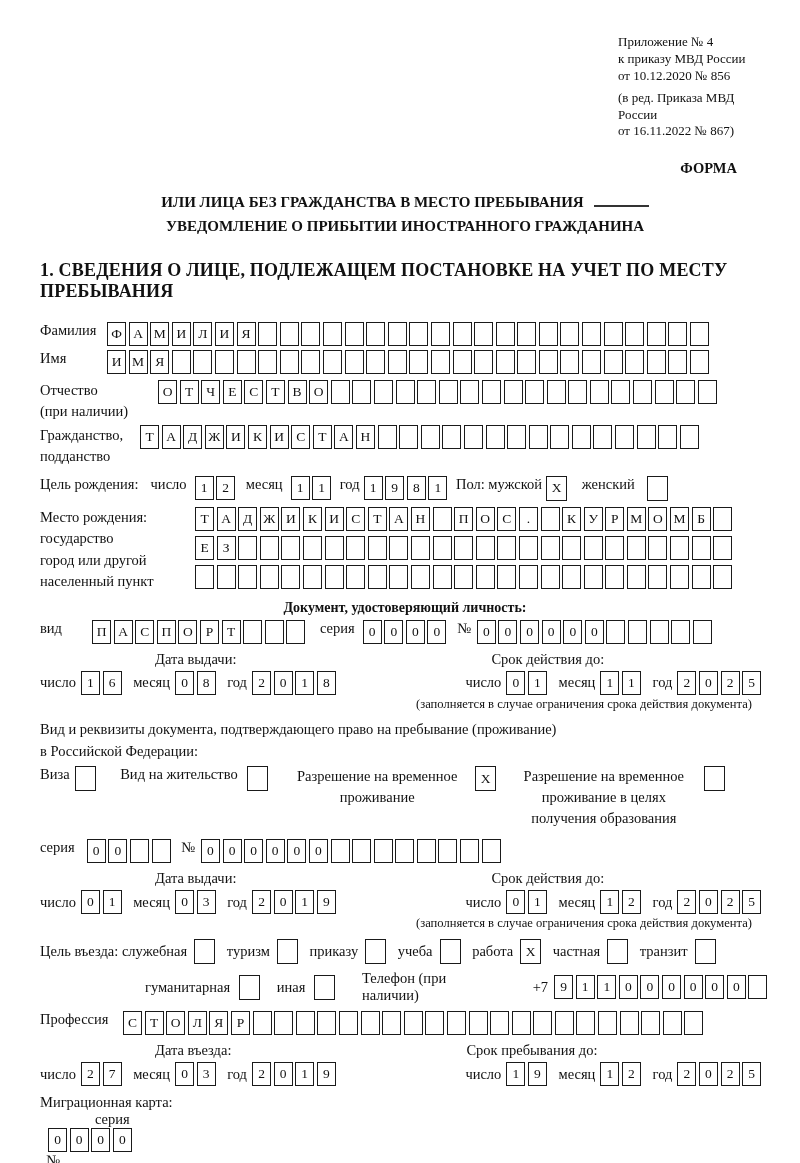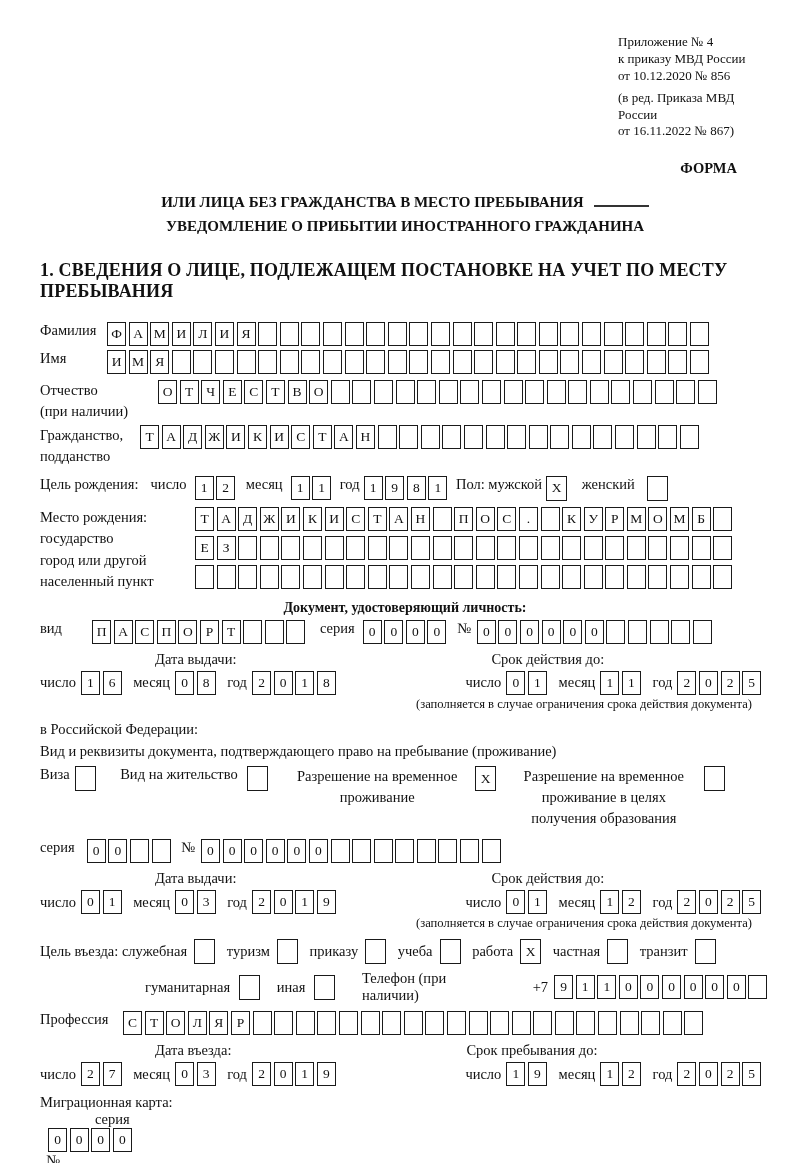--- a/index.html
+++ b/index.html
@@ -417,22 +417,22 @@
           <span class="cell">2</span>
           <span class="cell">0</span>
           <span class="cell">2</span>
           <span class="cell">5</span>
         </span>
     </span>
   </div>
   <div class="note-right">(заполняется в случае ограничения срока действия документа)</div>
 
   <div class="para">
+    <div>Вид и реквизиты документа, подтверждающего право на пребывание (проживание)</div>
     <div>в Российской Федерации:</div>
-    <div>Вид и реквизиты документа, подтверждающего право на пребывание (проживание)</div>
   </div>
 
   <div class="chk-row">
     <span class="chk">
       <span>Виза</span>
       <span class="strip boxstrip" style="margin-left:5px;">
           <span class="cell"></span>
         </span>
     </span>
     <span class="chk" style="margin-left:22px;">

